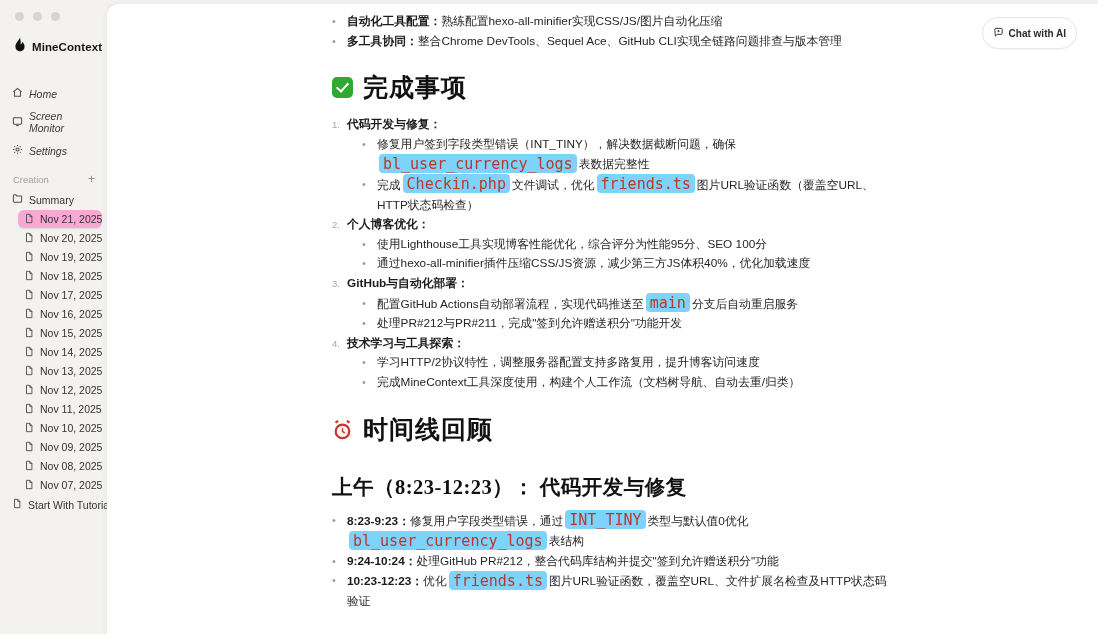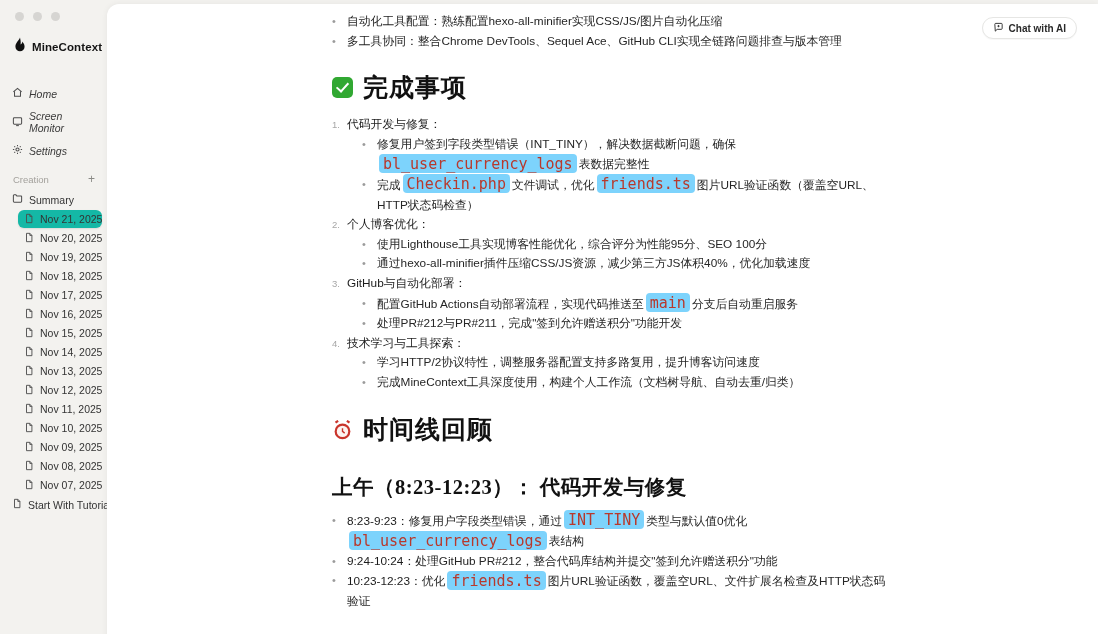--- a/index.html
+++ b/index.html
@@ -17,40 +17,40 @@
   .nav-item { display:flex; align-items:center; gap:6px; padding:4px 6px; margin:2px 6px;
     border-radius:6px; font-size:10.5px; color:#3a3a3a; cursor:pointer; }
   .nav-item svg { flex:0 0 auto; }
   .creation-row { display:flex; align-items:center; justify-content:space-between;
     padding:10px 12px 4px 13px; }
   .creation-row .lbl { font-size:9.5px; color:#a3a19c; }
   .creation-row .plus { font-size:12px; color:#8a8a86; cursor:pointer; line-height:1; }
   .tree-item { display:flex; align-items:center; gap:6px; padding:3px 6px; margin:1px 6px;
     border-radius:6px; font-size:10.5px; color:#333; cursor:pointer; white-space:nowrap; }
   .date-list .tree-item { margin-left:18px; margin-right:5px; padding:2.5px 6px; }
-  .tree-item.selected { background:#14b8a6; box-shadow:0 1px 2px rgba(0,0,0,.1); }
+  .tree-item.selected { background:#f9a8d4; box-shadow:0 1px 2px rgba(0,0,0,.1); }
   .icon-muted { color:#4c4c4c; }
 
   
   .card { position:absolute; left:107px; top:4px; right:0; bottom:-12px;
     background:#ffffff; border-top-left-radius:12px;
     box-shadow:0 0 6px rgba(0,0,0,.06); }
   .chat-btn { position:absolute; top:13px; right:21px; display:flex; align-items:center;
-    gap:5px; height:22px; padding:0 10px; border:1px solid #e6e6e4; border-radius:999px;
+    gap:5px; height:32px; padding:0 10px; border:1px solid #e6e6e4; border-radius:999px;
     background:#fff; font-size:10px; font-weight:600; color:#2a2a2a; cursor:pointer;
     box-shadow:0 1px 1px rgba(0,0,0,.03); }
 
   
   .doc { position:absolute; left:225px; top:8px; width:560px; color:#262626; }
   .b-row { display:flex; align-items:flex-start; font-size:11.8px; line-height:19.6px; }
   .b-row .marker { flex:0 0 15px; color:#9b9b9b; font-size:11px; line-height:19.6px;
     text-align:left; }
   .b-row .num { flex:0 0 15px; color:#a6a6a6; font-size:9.5px; line-height:19.6px; }
   .b-row.lvl2 { padding-left:30px; }
-  .b-row b { font-weight:400; color:#1c1c1c; }
+  .b-row b { font-weight:700; color:#1c1c1c; }
   .b-row .txt { flex:1; }
   code.chip { font-family:"DejaVu Sans Mono", monospace; font-size:15px;
     background:#7dd3fc; color:#b8392c; padding:0.5px 4px; border-radius:4px; margin:0 2px; }
   h1.sec { display:flex; align-items:center; gap:10px; margin:20px 0 11px;
     font-family:"Liberation Serif", serif; font-size:25px; font-weight:700; color:#111;
     letter-spacing:1px; }
   h3.sub { margin:27px 0 10px; font-family:"Liberation Serif", serif; font-size:20.5px;
     font-weight:600; color:#111; letter-spacing:.5px; }
   .chk { width:21px; height:21px; border-radius:5px; background:#31a832; position:relative;
     flex:0 0 auto; }

